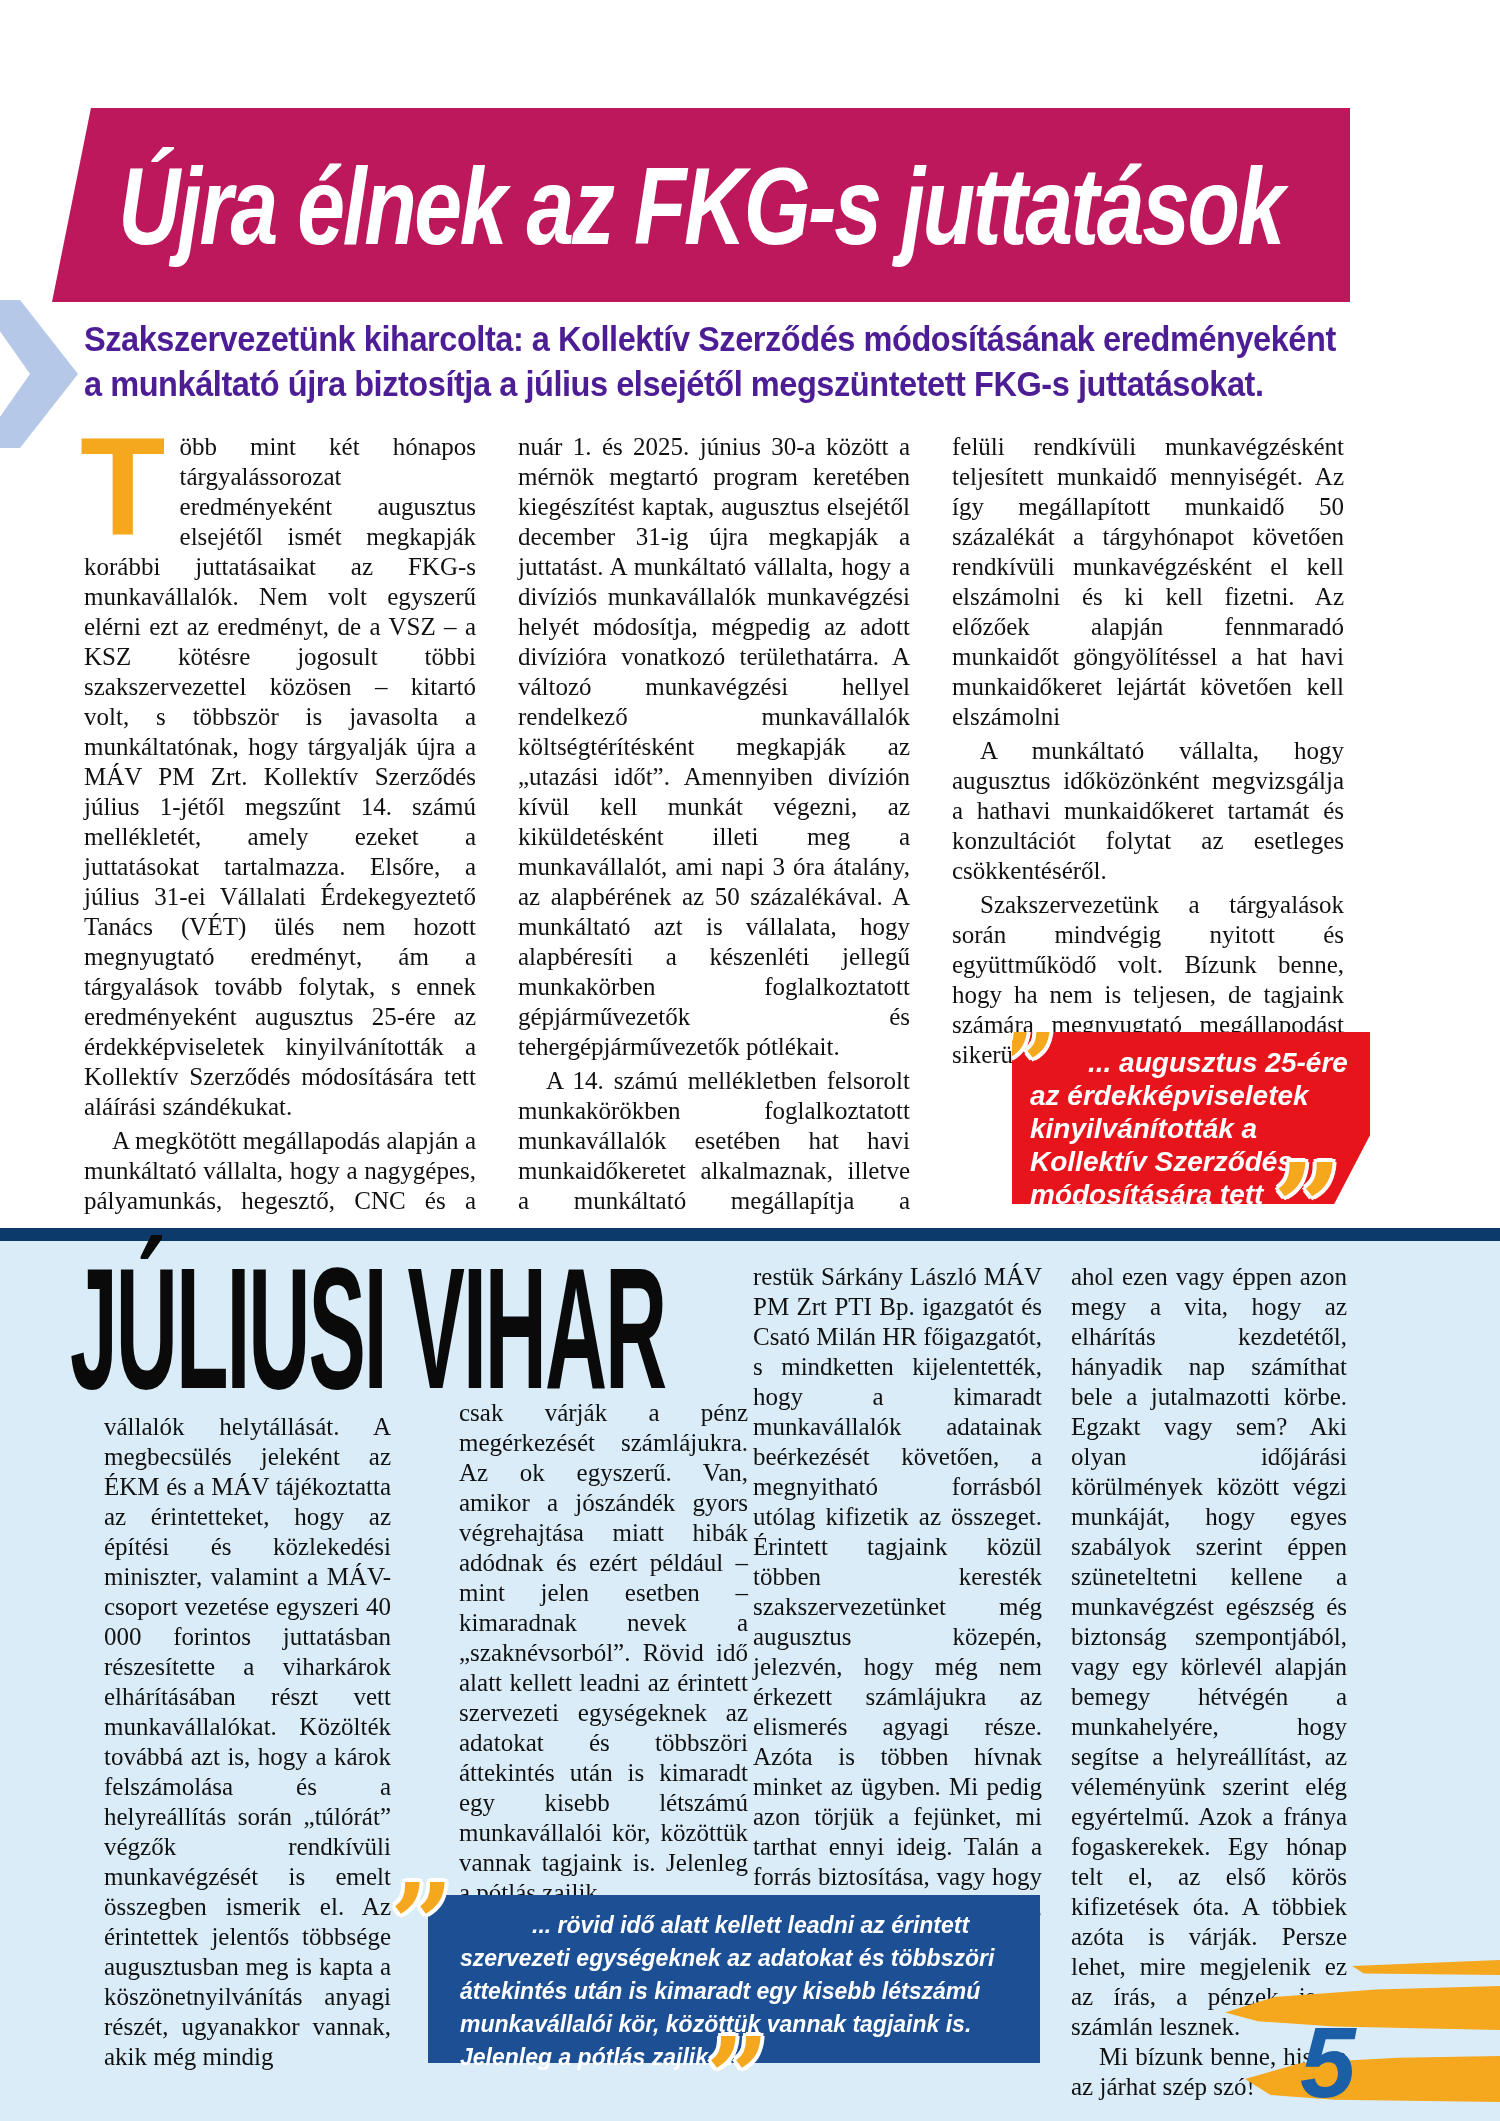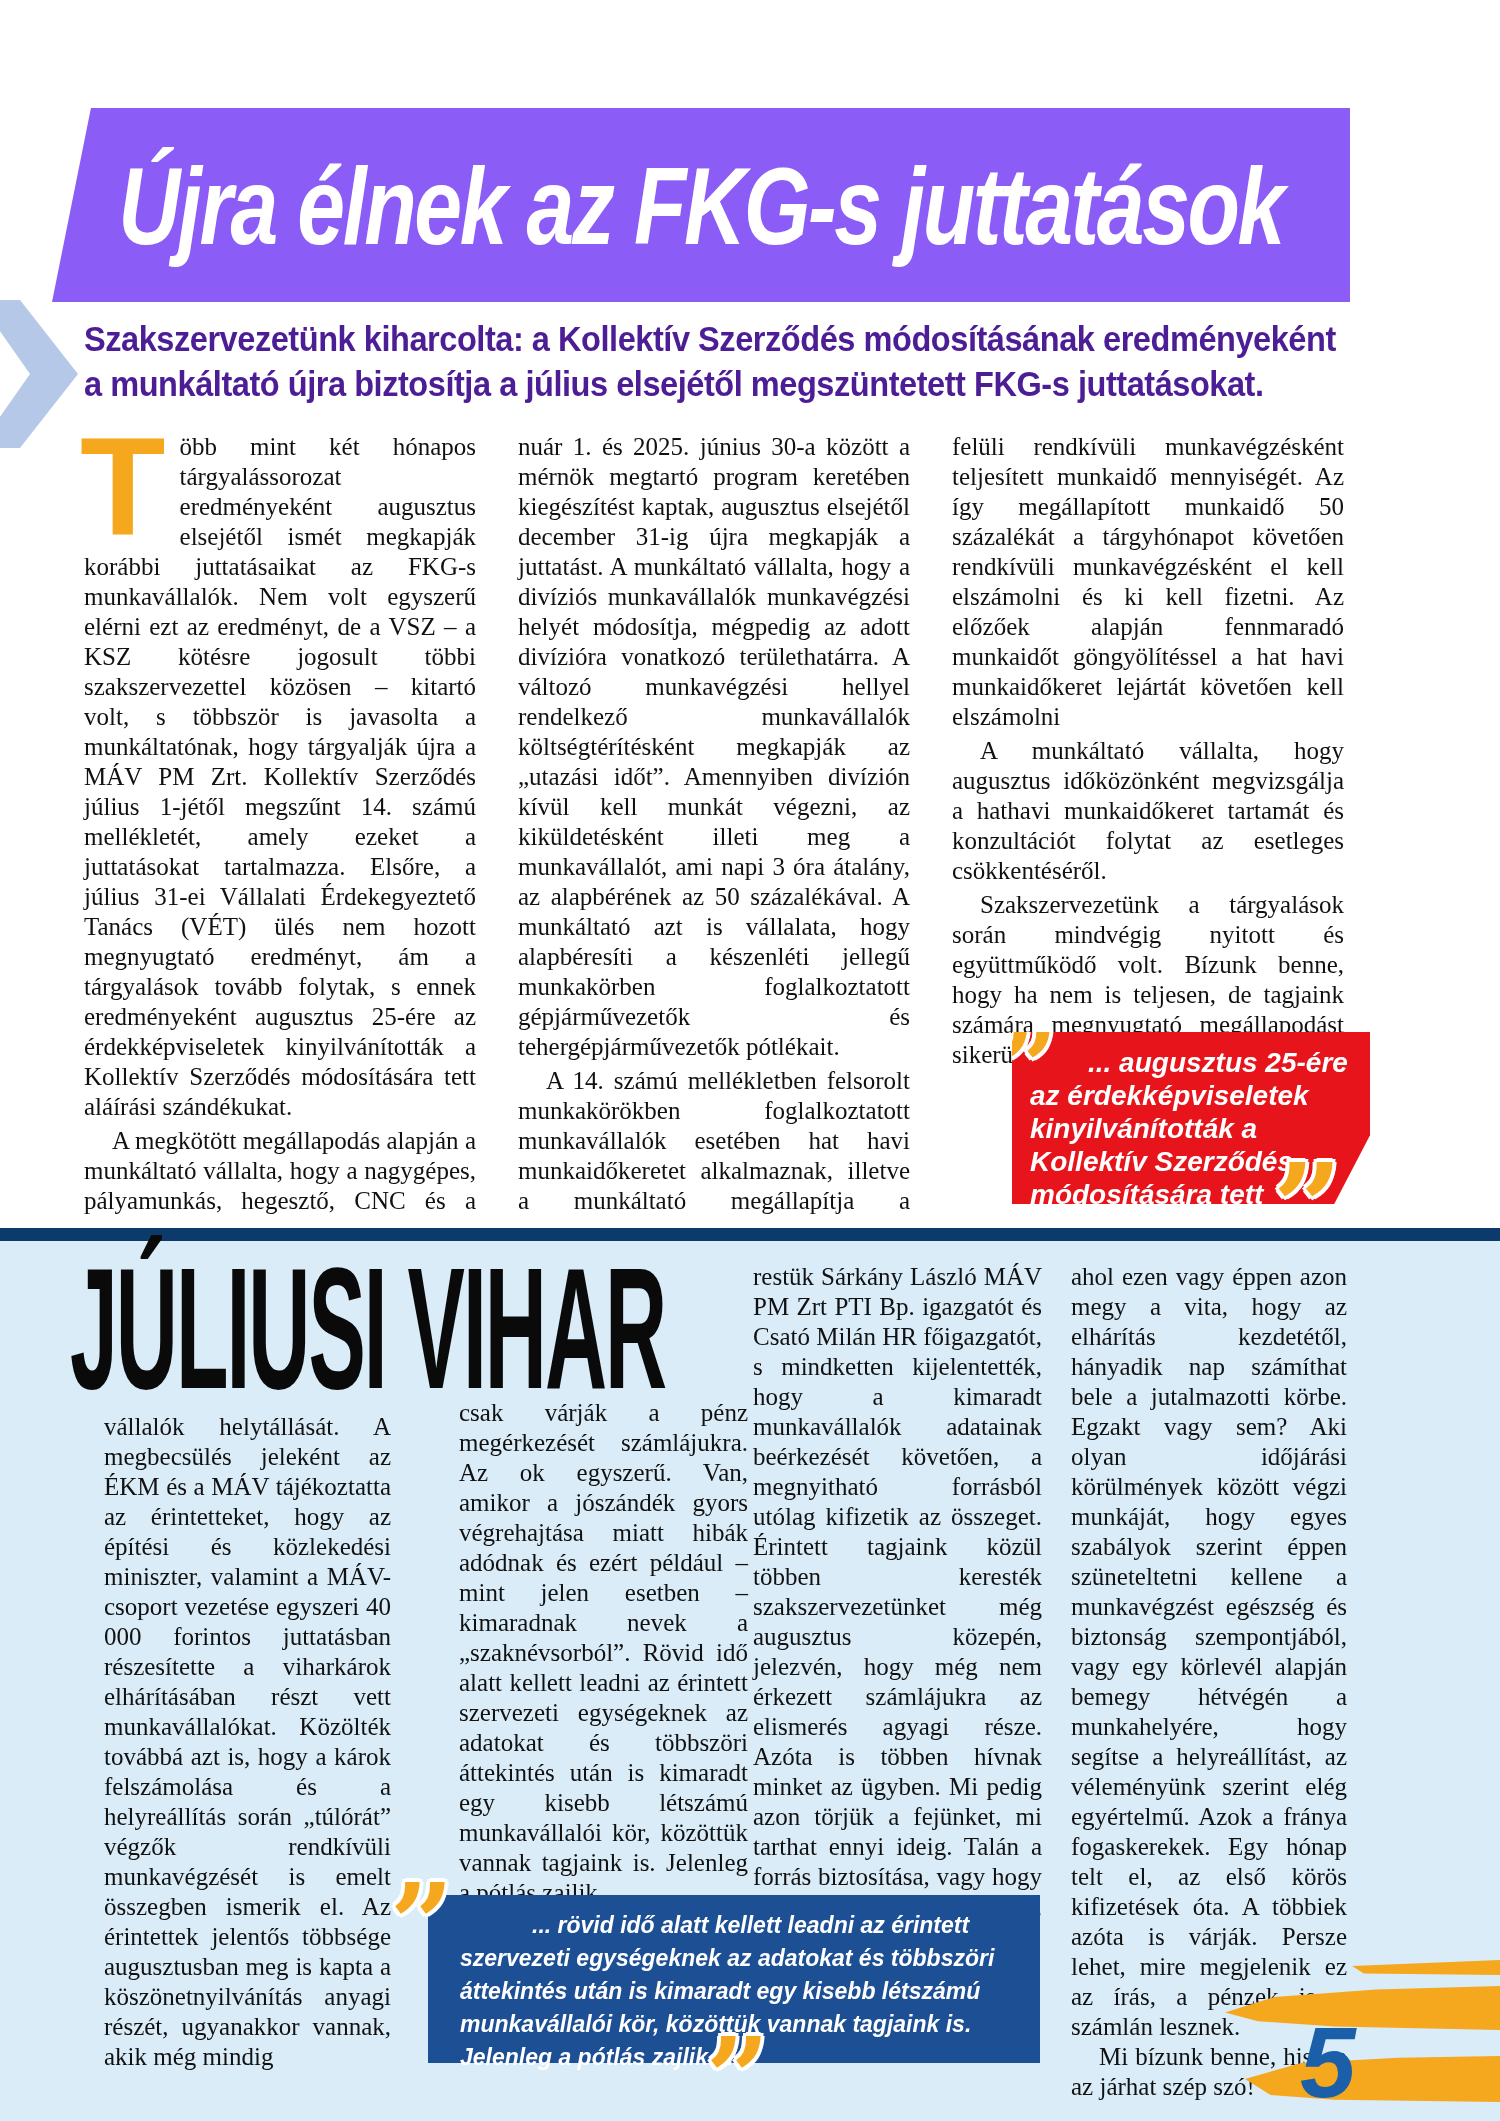--- a/index.html
+++ b/index.html
@@ -1,20 +1,20 @@
 <!DOCTYPE html>
 <html><head>
 <meta charset="utf-8">
 <style>
   html,body{margin:0;padding:0;background:#888;}
   .page{position:relative;width:1500px;height:2121px;background:#ffffff;overflow:hidden;
         font-family:"Liberation Serif","DejaVu Serif",serif;color:#111;}
 
   
-  .banner{position:absolute;left:52px;top:108px;width:1298px;height:194px;background:#8b5cf6;
+  .banner{position:absolute;left:52px;top:108px;width:1298px;height:194px;background:#be185d;
           clip-path:polygon(3% 0,100% 0,100% 100%,0 100%);
           display:flex;align-items:center;justify-content:center;}
   .banner-text{font-family:"Liberation Sans","DejaVu Sans",sans-serif;font-weight:bold;font-style:italic;
           color:#fff;font-size:110px;white-space:nowrap;transform:scaleX(0.78);letter-spacing:-3px;}
 
   
   .chevron{position:absolute;left:-22px;top:300px;width:100px;height:148px;background:#b5c8e8;
           clip-path:polygon(0 0,42% 0,100% 50%,42% 100%,0 100%,52% 50%);}
 
   

